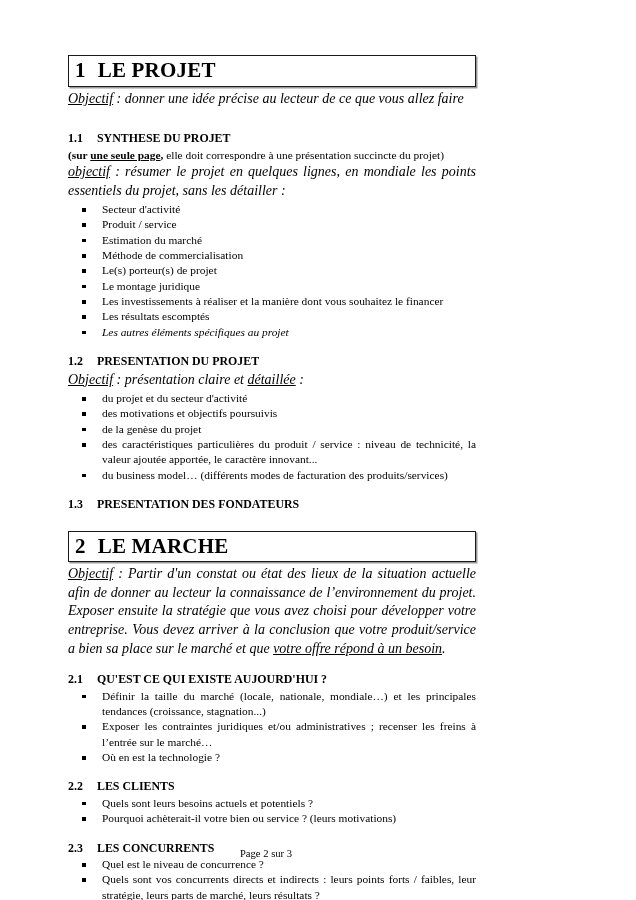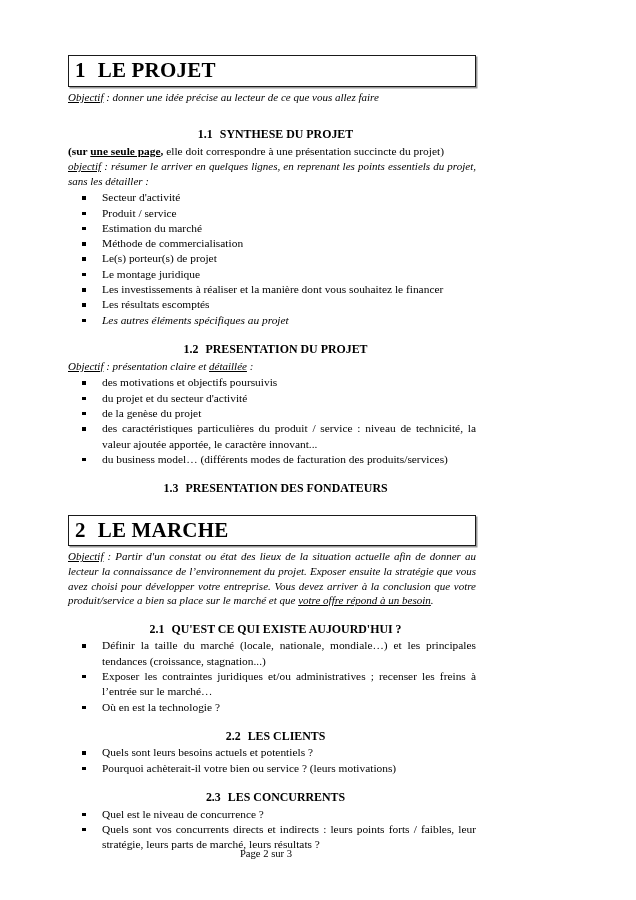--- a/index.html
+++ b/index.html
@@ -41,35 +41,34 @@
     line-height: 1.08;
     white-space: nowrap;
   }
   .chapter-box .chapter-num {
     margin-right: 12px;
   }
 
   
   .objectif {
     font-style: italic;
-    font-size: 11px;
+    font-size: 14px;
     line-height: 1.33;
     text-align: justify;
     margin: 0 0 2px 0;
   }
   .u { text-decoration: underline; }
 
   
   .subhead {
     font-weight: bold;
     font-size: 11.9px;
     line-height: 1.3;
     margin: 14px 0 1px 0;
     white-space: nowrap;
-    text-align: center;
   }
   .subhead .sub-num {
     display: inline-block;
     min-width: 29px;
   }
 
   .plain {
     font-size: 11.4px;
     line-height: 1.33;
     text-align: justify;
@@ -131,43 +130,43 @@
   <p class="objectif"><span class="u">Objectif</span><span> : donner une idée précise au lecteur de ce que vous allez faire</span></p>
 
   <div class="gap-s"></div>
 
   <div class="subhead">
     <span class="sub-num">1.1</span><span>SYNTHESE DU PROJET</span>
   </div>
 
   <p class="plain"><span class="b">(sur </span><span class="b u">une seule page</span><span class="b">,</span><span> elle doit correspondre à une présentation succincte du projet)</span></p>
 
-  <p class="objectif"><span class="u">objectif</span><span> : résumer le arriver en quelques lignes, en reprenant les points essentiels du projet, sans les détailler :</span></p>
+  <p class="objectif"><span class="u">objectif</span><span> : résumer le projet en quelques lignes, en mondiale les points essentiels du projet, sans les détailler :</span></p>
 
   <ul class="bullets">
     <li>Secteur d'activité</li>
     <li>Produit / service</li>
     <li>Estimation du marché</li>
     <li>Méthode de commercialisation</li>
     <li>Le(s) porteur(s) de projet</li>
     <li>Le montage juridique</li>
     <li>Les investissements à réaliser et la manière dont vous souhaitez le financer</li>
     <li>Les résultats escomptés</li>
     <li class="italic">Les autres éléments spécifiques au projet</li>
   </ul>
 
   <div class="subhead">
     <span class="sub-num">1.2</span><span>PRESENTATION DU PROJET</span>
   </div>
 
   <p class="objectif"><span class="u">Objectif</span><span> : présentation claire et </span><span class="u">détaillée</span><span> :</span></p>
 
   <ul class="bullets">
+    <li>du projet et du secteur d'activité</li>
     <li>des motivations et objectifs poursuivis</li>
-    <li>du projet et du secteur d'activité</li>
     <li>de la genèse du projet</li>
     <li>des caractéristiques particulières du produit / service : niveau de technicité, la valeur ajoutée apportée, le caractère innovant...</li>
     <li>du business model… (différents modes de facturation des produits/services)</li>
   </ul>
 
   <div class="subhead">
     <span class="sub-num">1.3</span><span>PRESENTATION DES FONDATEURS</span>
   </div>
 
 

